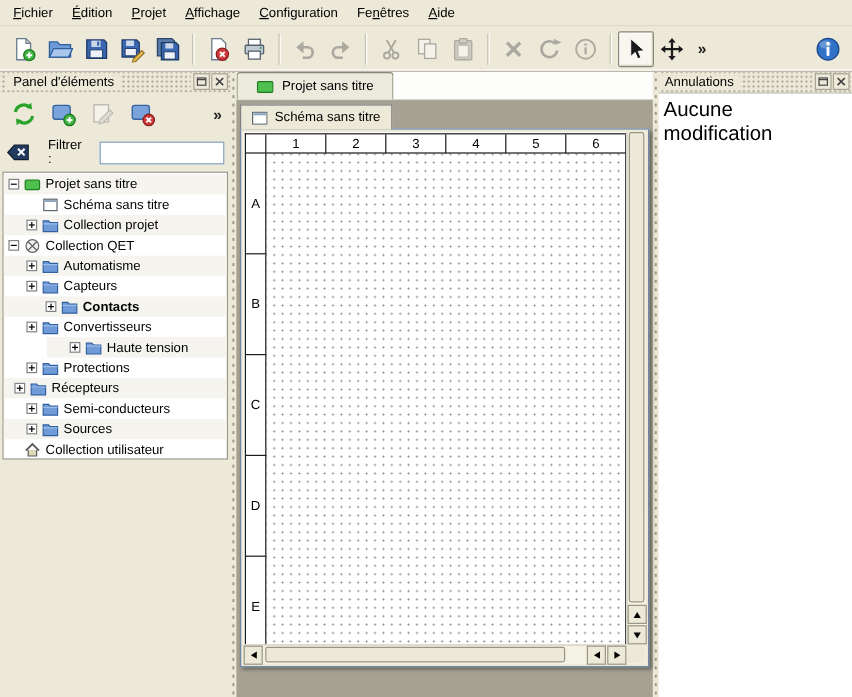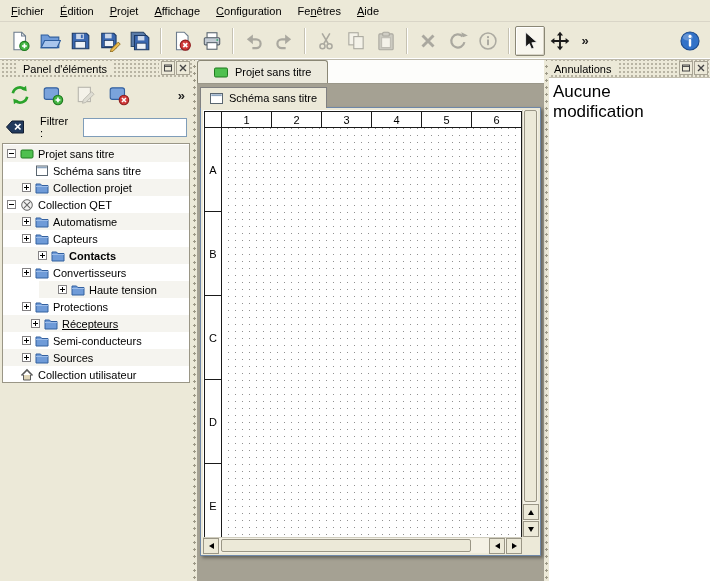--- a/index.html
+++ b/index.html
@@ -25,21 +25,21 @@
   
   .main{flex:1;display:flex;min-height:0}
   .vsplit{width:5px;flex:none;background-image:radial-gradient(#9c9886 1px, transparent 1.2px);background-size:5px 7px;background-position:center 3px}
 
   
   .dock{display:flex;flex-direction:column;background:#ece9d8}
   .dock.left{width:192px;flex:none}
   .dock.right{width:161px;flex:none}
   .dock-hd{height:17px;flex:none;position:relative;display:flex;align-items:center;background-image:radial-gradient(#b8b4a3 1px, transparent 1.15px);background-size:4px 4px;background-position:1px 2px}
   .dock-hd .ttl{background:#ece9d8;padding:0 5px;font-size:11px;white-space:nowrap}
-  .dock-hd.left-align .ttl{margin-left:18px}
+  .dock-hd.left-align .ttl{margin-left:6px}
   .dock-hd.center-align{justify-content:flex-start}
   .hd-btns{position:absolute;right:2px;top:1px;display:flex;gap:1px;background:#ece9d8;padding-left:2px}
   .dock-btn{width:14px;height:14px;display:flex;align-items:center;justify-content:center;border:1px solid #a8a494;background:#ece9d8}
   .dock-btn svg{width:10px;height:10px;display:block}
 
   
   .panel-tools{height:36px;flex:none;display:flex;align-items:center;gap:5px;padding:0 6px;position:relative}
   .ptool{width:28px;height:28px;display:flex;align-items:center;justify-content:center;border:1px solid transparent;border-radius:2px}
   .ptool svg{width:22px;height:22px;display:block}
   .ptool.disabled{opacity:.45;filter:grayscale(100%)}
@@ -443,21 +443,21 @@
           <div class="tree-row" style="padding-left: 19px;">
             <span class="exp plus"></span>
             <span class="tree-icon">
               <svg viewBox="0 0 14 14">
                 <path d="M1 3h4.5l1.3 1.5H13V12H1z" fill="#6f9bd8" stroke="#33609f"></path>
                 <path d="M1 5.5h12" stroke="#9cbce8"></path>
               </svg>
             </span>
             <span class="tree-label">Protections</span>
           </div>
-          <div class="tree-row" style="padding-left: 28px; text-decoration: underline;">
+          <div class="tree-row" style="padding-left: 9px;">
             <span class="exp plus"></span>
             <span class="tree-icon">
               <svg viewBox="0 0 14 14">
                 <path d="M1 3h4.5l1.3 1.5H13V12H1z" fill="#6f9bd8" stroke="#33609f"></path>
                 <path d="M1 5.5h12" stroke="#9cbce8"></path>
               </svg>
             </span>
             <span class="tree-label">Récepteurs</span>
           </div>
           <div class="tree-row" style="padding-left: 19px;">

